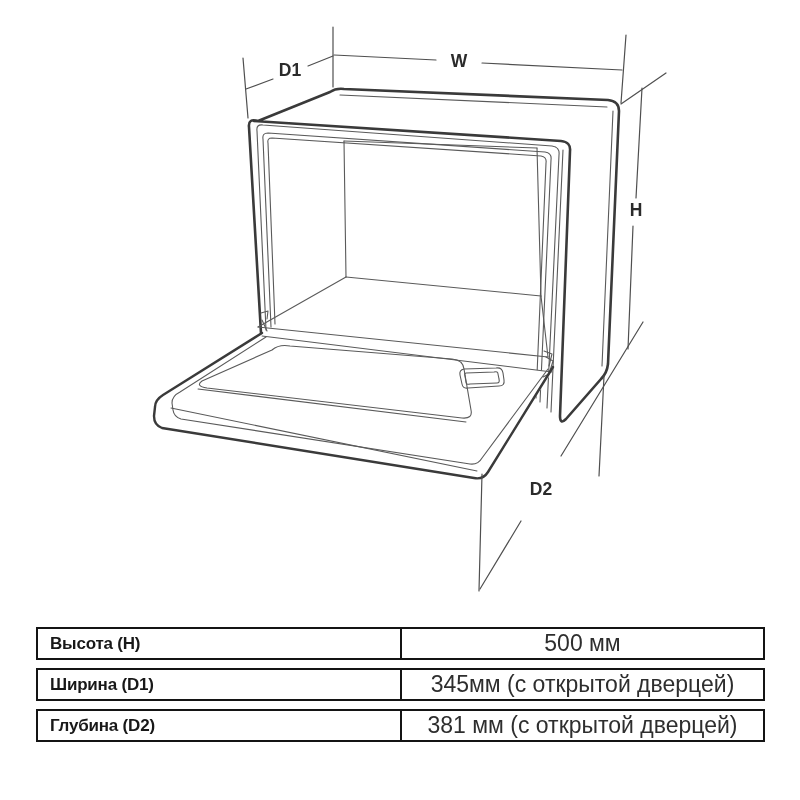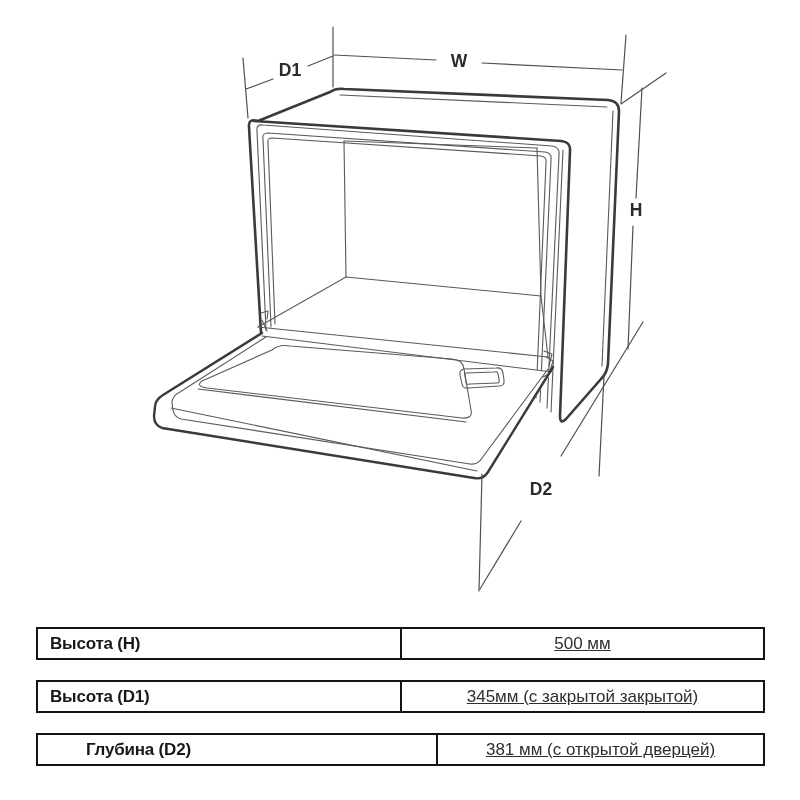--- a/index.html
+++ b/index.html
@@ -19,48 +19,47 @@
   .dims-table{
     position:absolute;
     left:36px;
     top:627px;
     width:729px;
   }
   .t-row{
     box-sizing:border-box;
     height:33px;
     border:2px solid #141414;
-    margin-bottom:20px;
+    margin-bottom:8px;
     display:flex;
     align-items:stretch;
     background:#ffffff;
   }
-  .t-row:last-child{margin-bottom:0;padding-left:36px;}
+  .t-row:last-child{margin-bottom:0;}
   .t-cell-label{
     box-sizing:border-box;
     width:364px;
     border-right:2px solid #141414;
     display:flex;
     align-items:center;
     padding-left:12px;
     font-weight:bold;
     font-size:17px;
     letter-spacing:-0.2px;
     color:#181818;
     white-space:nowrap;
   }
   .t-cell-value{
     flex:1;
     display:flex;
     align-items:center;
     justify-content:center;
-    font-size:17px;
+    font-size:23px;
     color:#2e2e2e;
     white-space:nowrap;
-    text-decoration:underline;
   }
 </style>
 </head>
 <body>
 
 <div class="stage">
 
   
   <svg width="800" height="620" viewBox="0 0 800 620">
 
@@ -141,22 +140,22 @@
   
   <div class="dims-table">
 
     <div class="t-row">
       <div class="t-cell-label">Высота (H)</div>
       <div class="t-cell-value">500 мм</div>
     </div>
 
 
     <div class="t-row">
-      <div class="t-cell-label">Высота (D1)</div>
-      <div class="t-cell-value">345мм (с закрытой закрытой)</div>
+      <div class="t-cell-label">Ширина (D1)</div>
+      <div class="t-cell-value">345мм (с открытой дверцей)</div>
     </div>
 
     <div class="t-row">
       <div class="t-cell-label">Глубина (D2)</div>
       <div class="t-cell-value">381 мм (с открытой дверцей)</div>
     </div>
 
   </div>
 </div>
 

